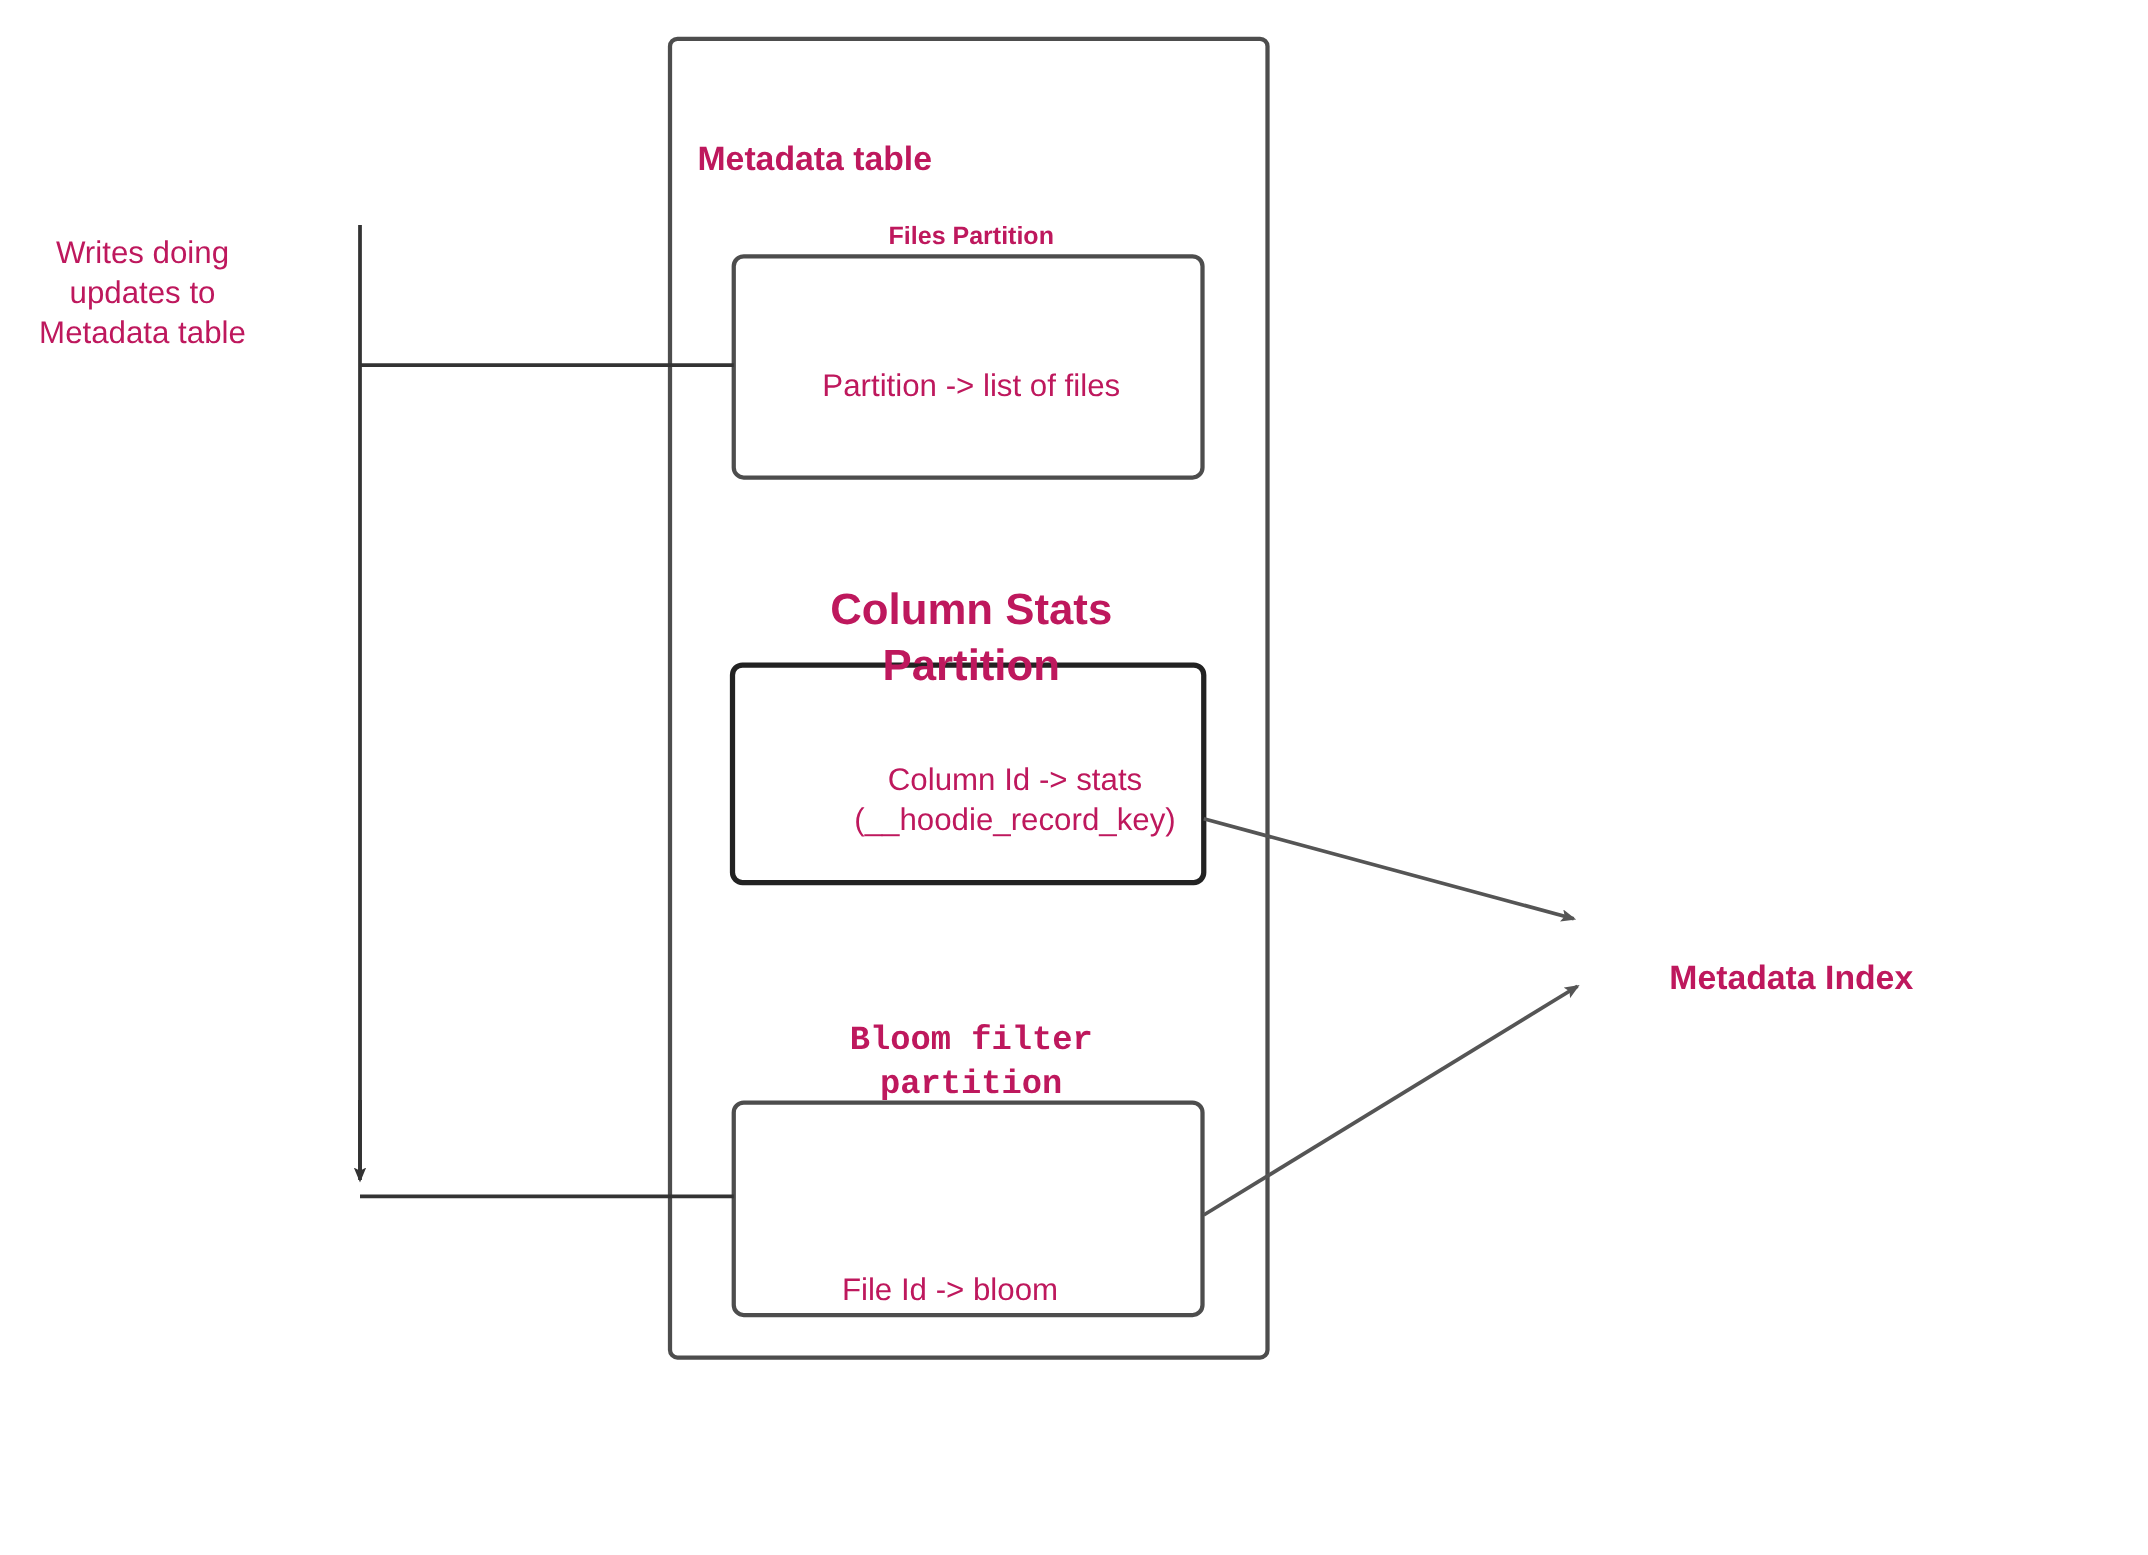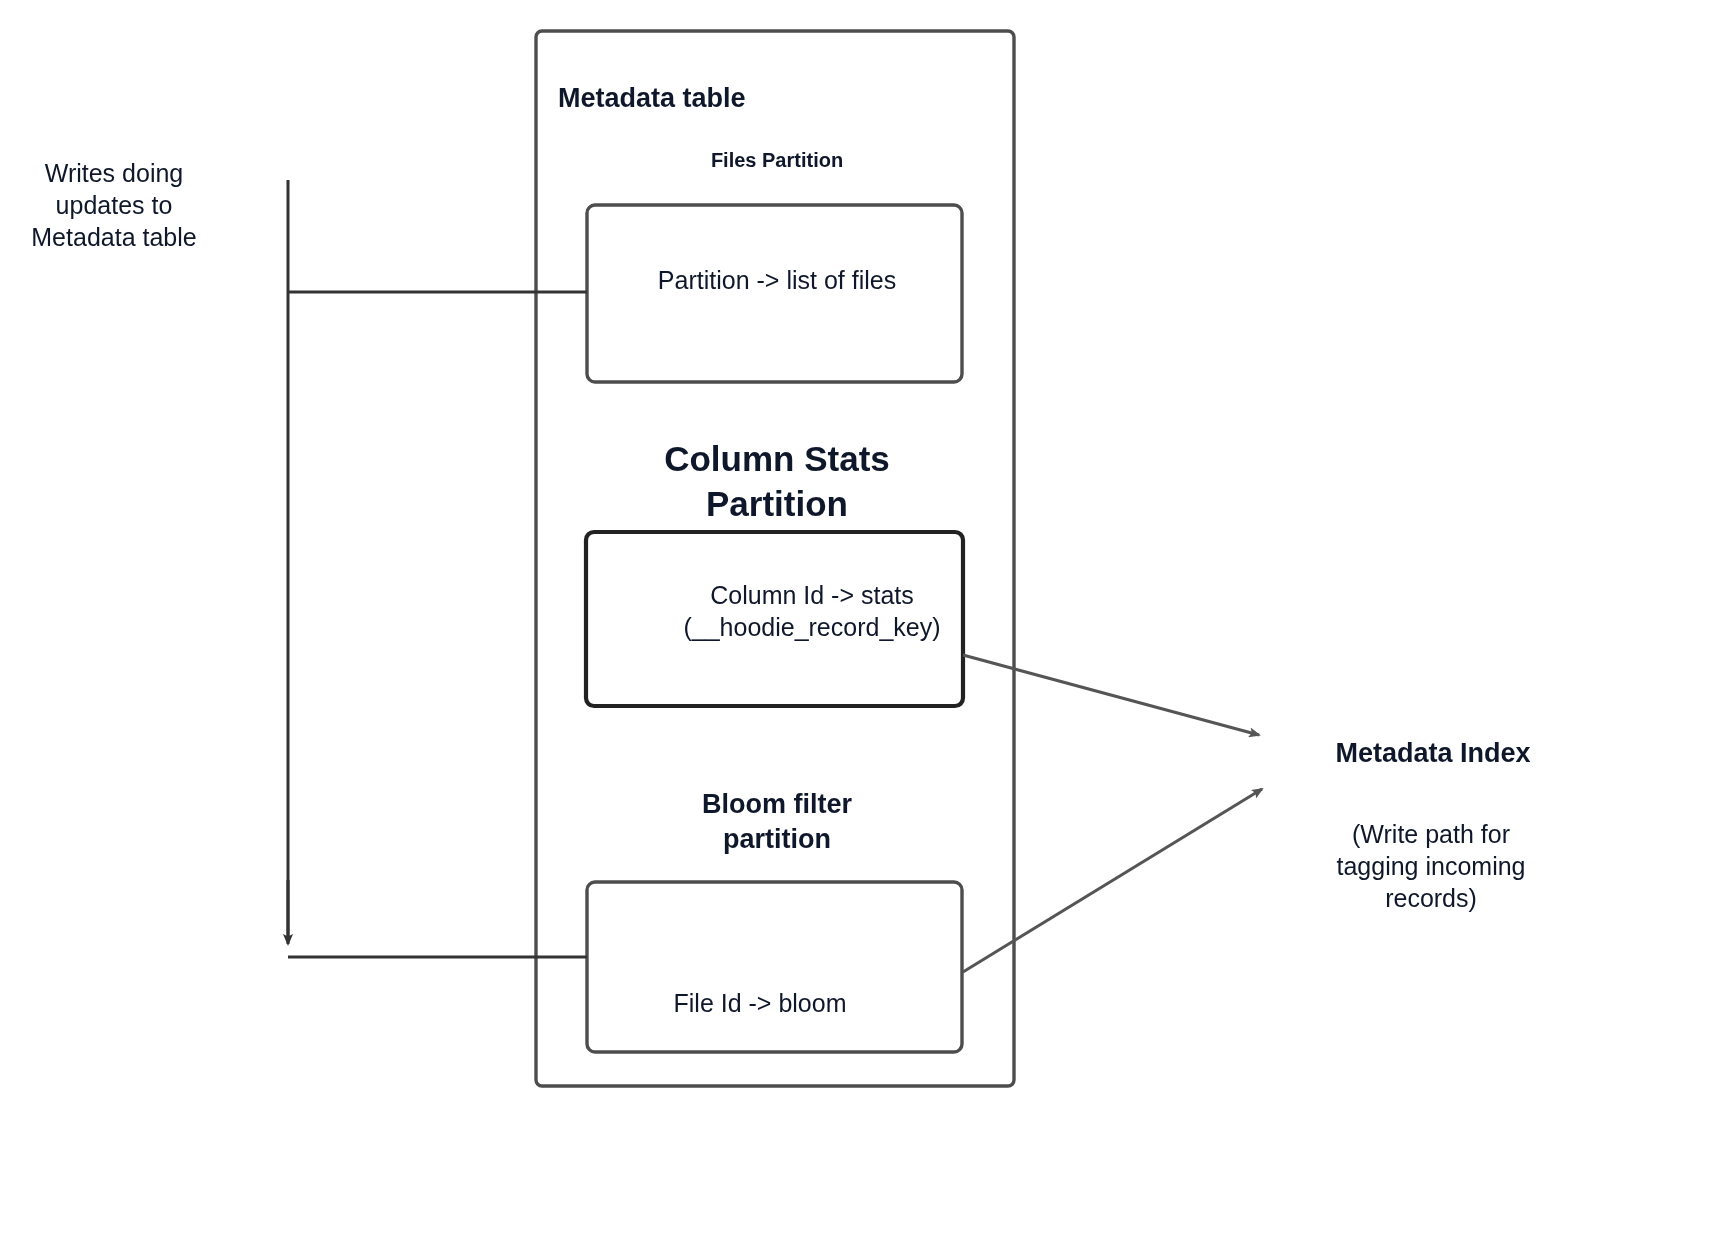--- a/index.html
+++ b/index.html
@@ -23,22 +23,23 @@
     left: 0;
     top: 0;
     width: 1718px;
     height: 1244px;
     pointer-events: none;
   }
   .txt {
     position: absolute;
     text-align: center;
     line-height: 1.28;
-    color: #0f172a;
+    color: #be185d;
     white-space: pre-line;
+    margin-top: 29px;
   }
   .bold {
     font-weight: bold;
   }
   
   #writes-caption {
     left: 10px;
     top: 157px;
     width: 208px;
     font-size: 25px;
@@ -62,20 +63,21 @@
     left: 588px;
     top: 437px;
     width: 378px;
     font-size: 35px;
   }
   #bloom-partition-heading {
     left: 588px;
     top: 787px;
     width: 378px;
     font-size: 27px;
+    font-family: Liberation Mono, monospace;
   }
   
   #files-box-label {
     left: 592px;
     top: 264px;
     width: 370px;
     font-size: 25px;
   }
   #colstats-box-label {
     left: 590px;
@@ -157,17 +159,14 @@
   <div class="txt" id="colstats-box-label">Column Id  -&gt; stats
 (__hoodie_record_key)</div>
 
   <div class="txt bold" id="bloom-partition-heading">Bloom filter
 partition</div>
 
   <div class="txt" id="bloom-box-label">File Id -&gt; bloom</div>
 
   <div class="txt bold" id="metadata-index-title">Metadata Index</div>
 
-  <div class="txt" id="metadata-index-note">(Write path for
-tagging incoming
-records)</div>
 
 </div>
 
 </body></html>

